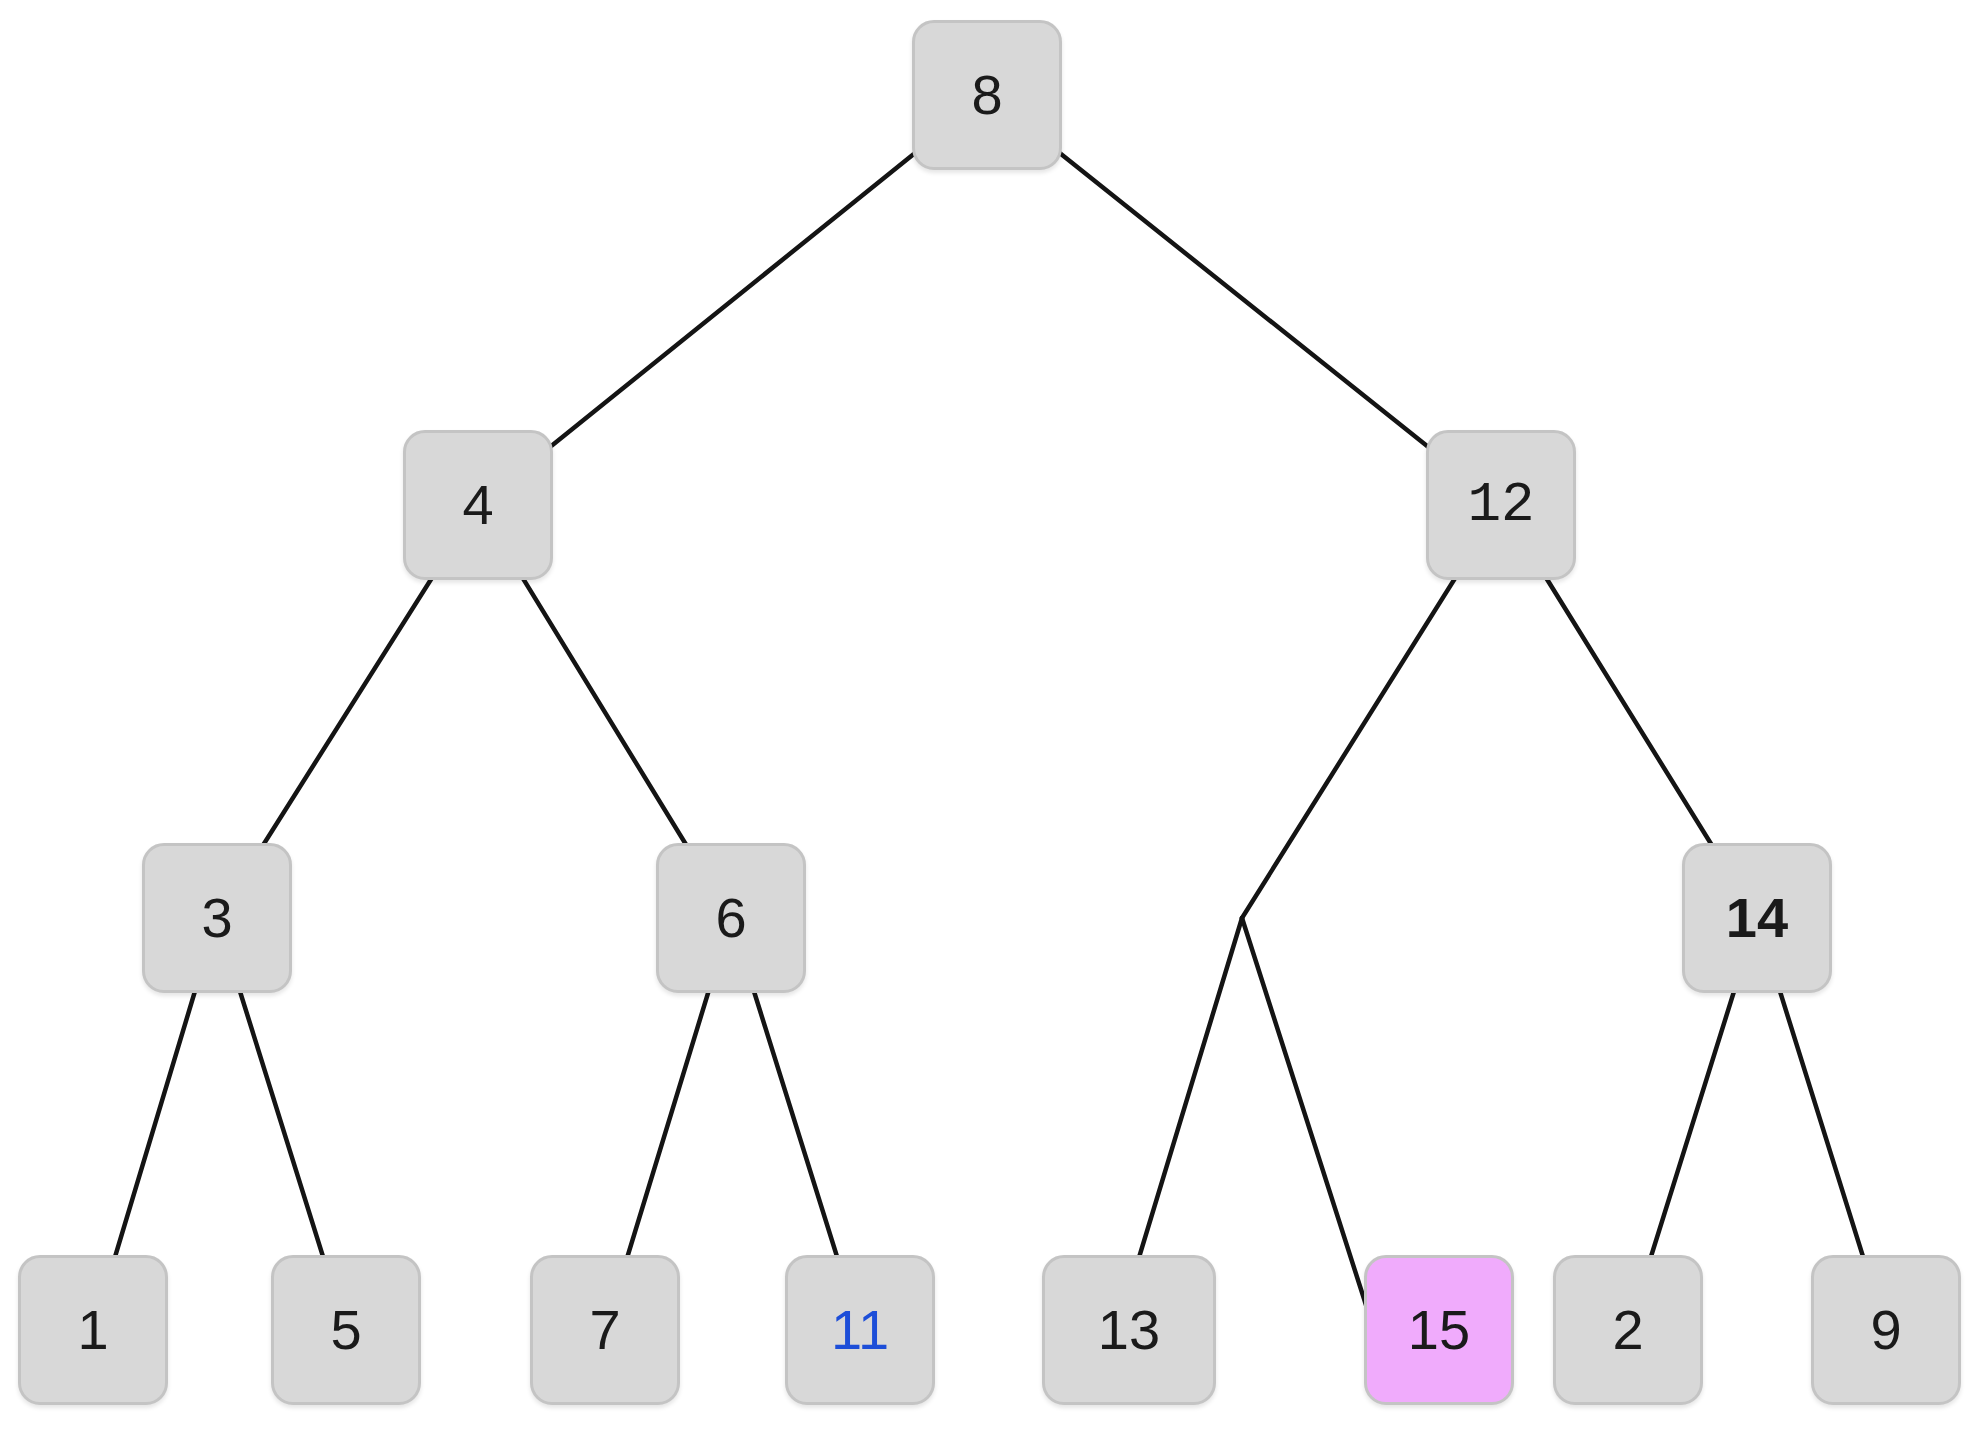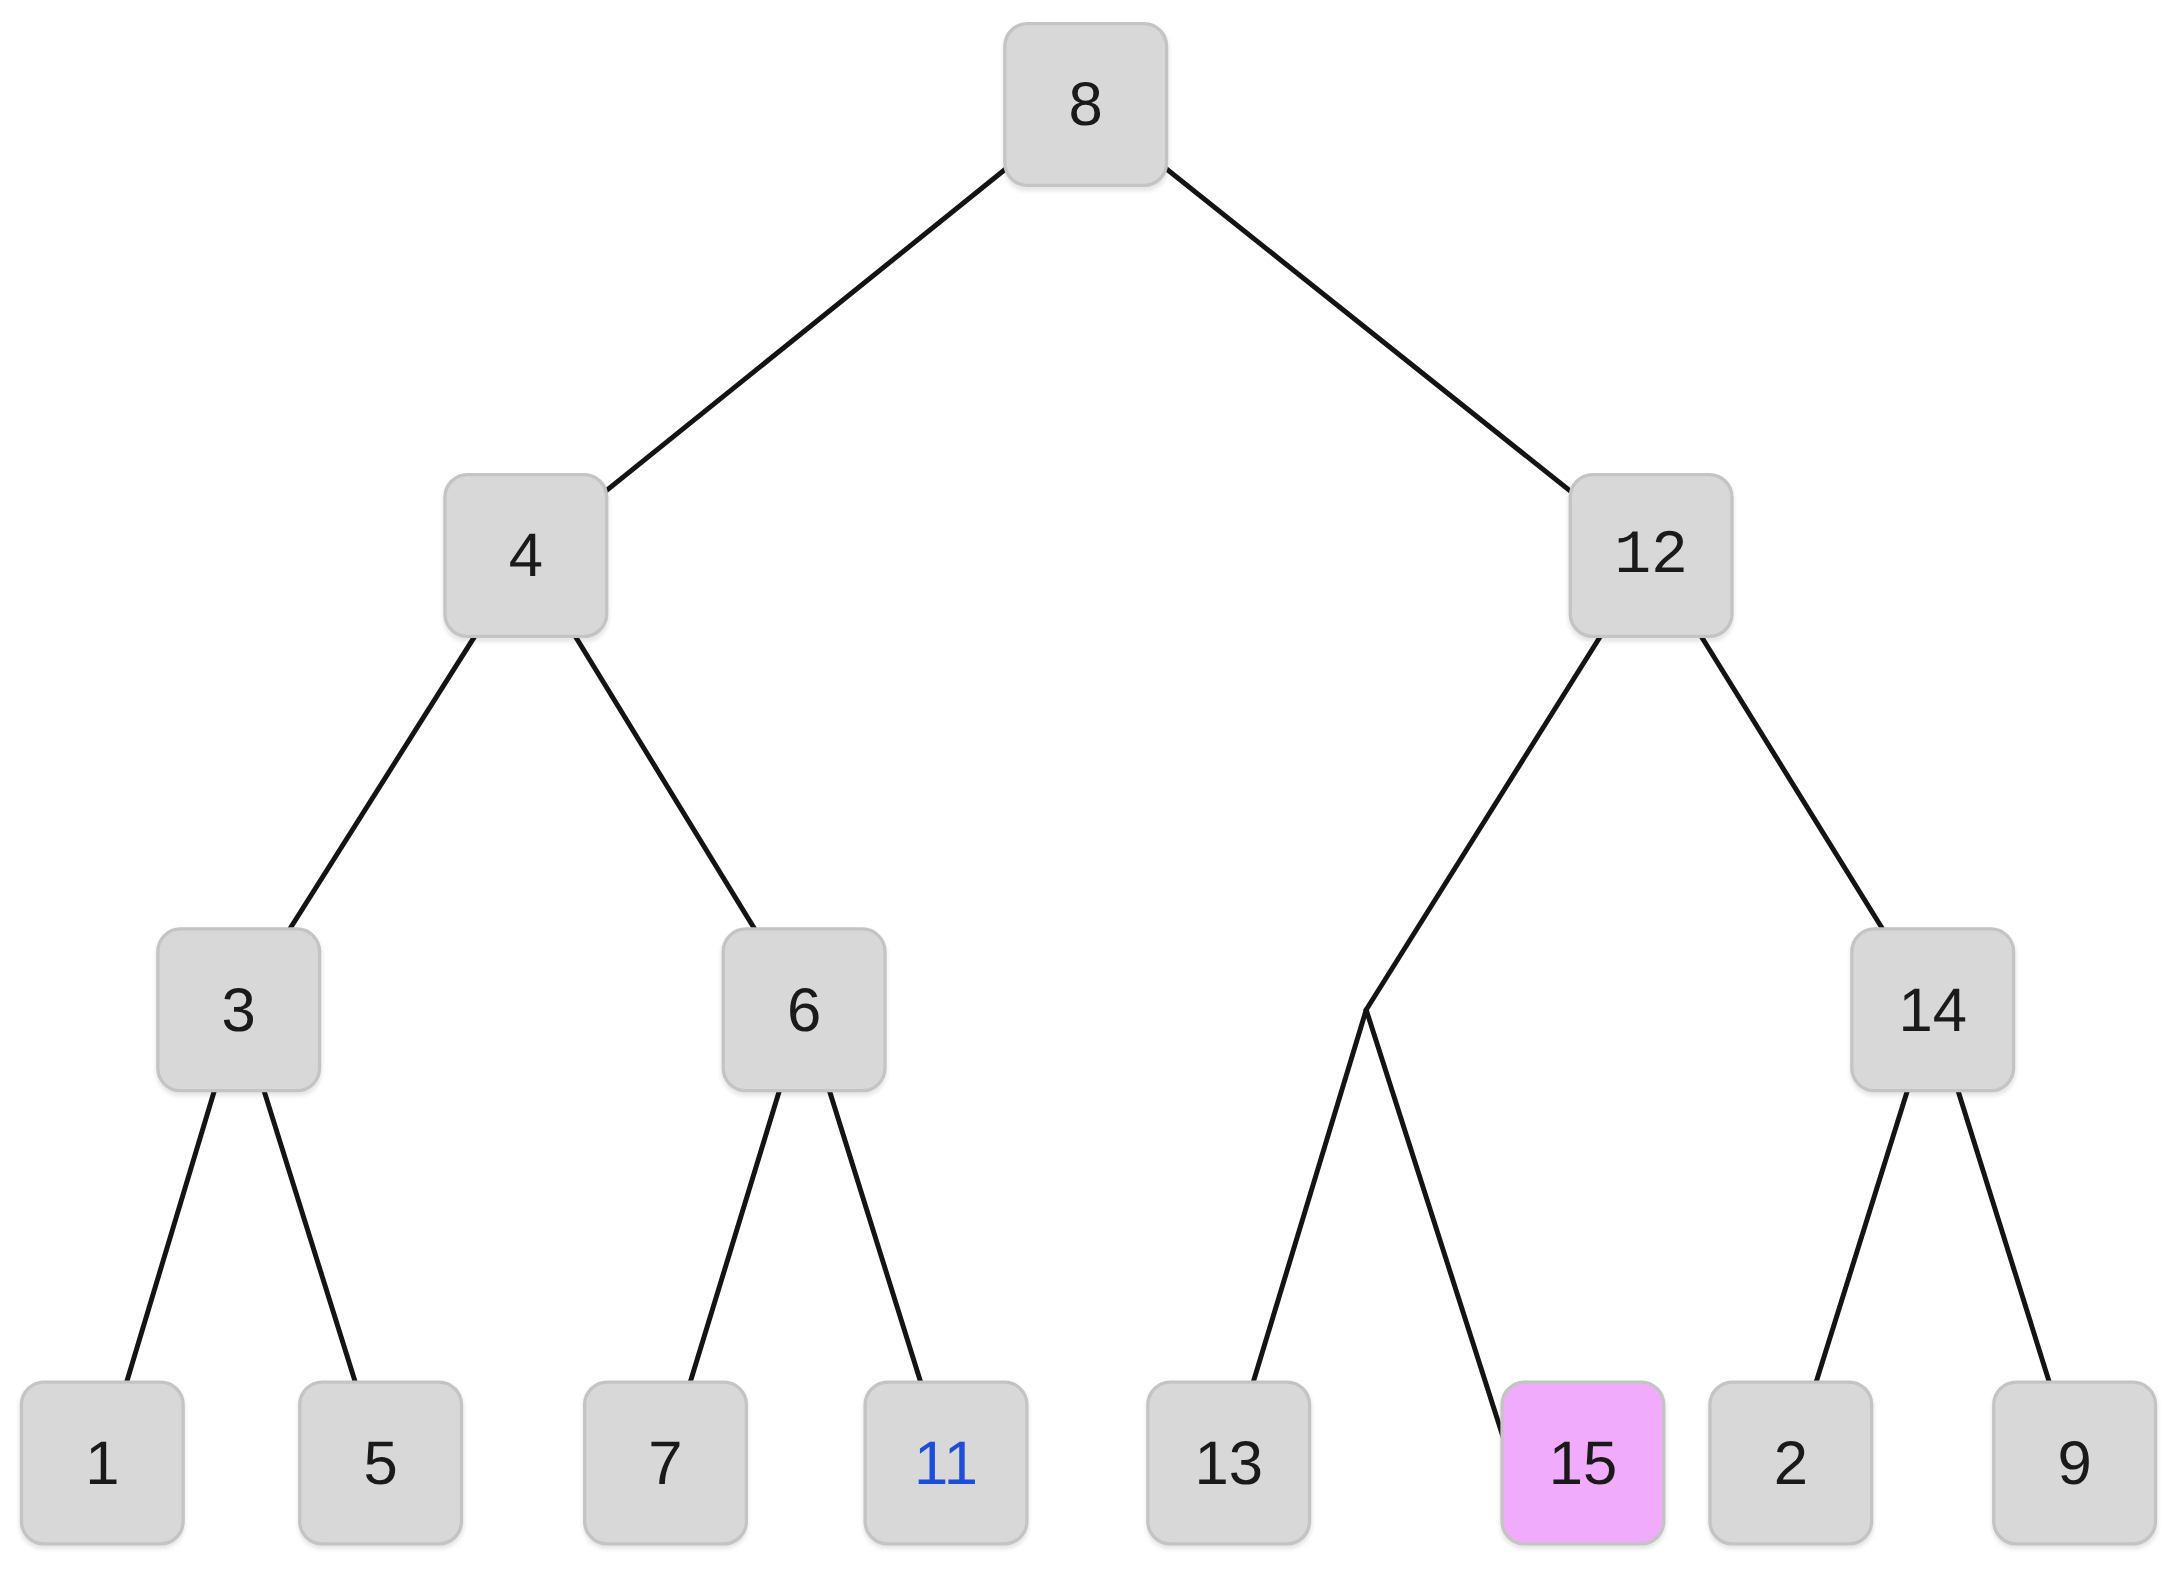--- a/index.html
+++ b/index.html
@@ -78,35 +78,35 @@
       <div class="node" style="left: 1426px; top: 430px; width: 150px; height: 150px; background: rgb(216, 216, 216); border-color: rgb(196, 196, 196); font-family: Liberation Mono, monospace;">
         <span class="label" style="color: rgb(26, 26, 26);">12</span>
       </div>
       <div class="node" style="left: 142px; top: 843px; width: 150px; height: 150px; background: rgb(216, 216, 216); border-color: rgb(196, 196, 196);">
         <span class="label" style="color: rgb(26, 26, 26);">3</span>
       </div>
       <div class="node" style="left: 656px; top: 843px; width: 150px; height: 150px; background: rgb(216, 216, 216); border-color: rgb(196, 196, 196);">
         <span class="label" style="color: rgb(26, 26, 26);">6</span>
       </div>
       <div class="node" style="left: 1682px; top: 843px; width: 150px; height: 150px; background: rgb(216, 216, 216); border-color: rgb(196, 196, 196);">
-        <span class="label" style="color: rgb(26, 26, 26);">14</span>
+        <span class="label" style="color: rgb(26, 26, 26); font-weight: bold;">14</span>
       </div>
       <div class="node" style="left: 18px; top: 1255px; width: 150px; height: 150px; background: rgb(216, 216, 216); border-color: rgb(196, 196, 196);">
         <span class="label" style="color: rgb(26, 26, 26);">1</span>
       </div>
       <div class="node" style="left: 271px; top: 1255px; width: 150px; height: 150px; background: rgb(216, 216, 216); border-color: rgb(196, 196, 196);">
         <span class="label" style="color: rgb(26, 26, 26);">5</span>
       </div>
       <div class="node" style="left: 530px; top: 1255px; width: 150px; height: 150px; background: rgb(216, 216, 216); border-color: rgb(196, 196, 196);">
         <span class="label" style="color: rgb(26, 26, 26);">7</span>
       </div>
       <div class="node" style="left: 785px; top: 1255px; width: 150px; height: 150px; background: rgb(216, 216, 216); border-color: rgb(196, 196, 196);">
         <span class="label" style="color: #1d4ed8;">11</span>
       </div>
-      <div class="node" style="left: 1042px; top: 1255px; width: 150px; height: 150px; background: rgb(216, 216, 216); border-color: rgb(196, 196, 196);">
+      <div class="node" style="left: 1042px; top: 1255px; width: 174px; height: 150px; background: rgb(216, 216, 216); border-color: rgb(196, 196, 196);">
         <span class="label" style="color: rgb(26, 26, 26);">13</span>
       </div>
       <div class="node" style="left: 1364px; top: 1255px; width: 150px; height: 150px; background: #f0abfc; border-color: rgb(196, 196, 196);">
         <span class="label" style="color: rgb(26, 26, 26);">15</span>
       </div>
       <div class="node" style="left: 1553px; top: 1255px; width: 150px; height: 150px; background: rgb(216, 216, 216); border-color: rgb(196, 196, 196);">
         <span class="label" style="color: rgb(26, 26, 26);">2</span>
       </div>
       <div class="node" style="left: 1811px; top: 1255px; width: 150px; height: 150px; background: rgb(216, 216, 216); border-color: rgb(196, 196, 196);">
         <span class="label" style="color: rgb(26, 26, 26);">9</span>

